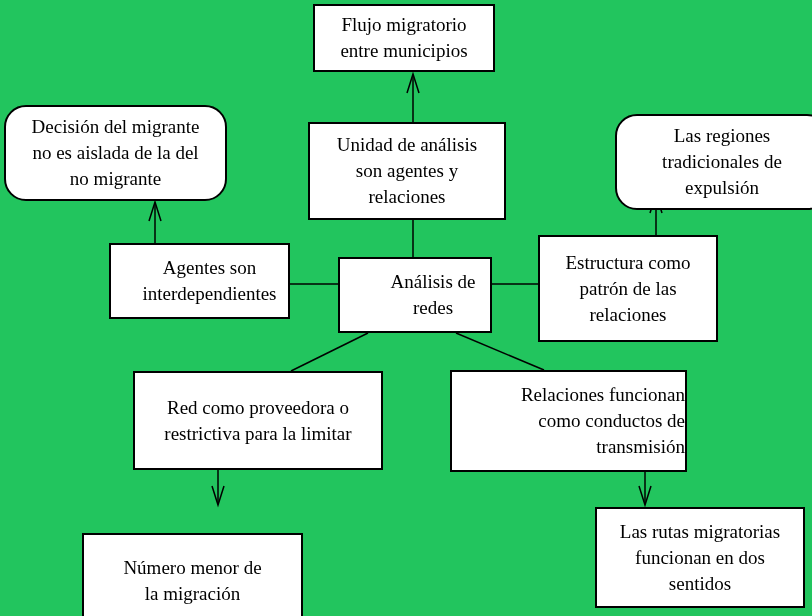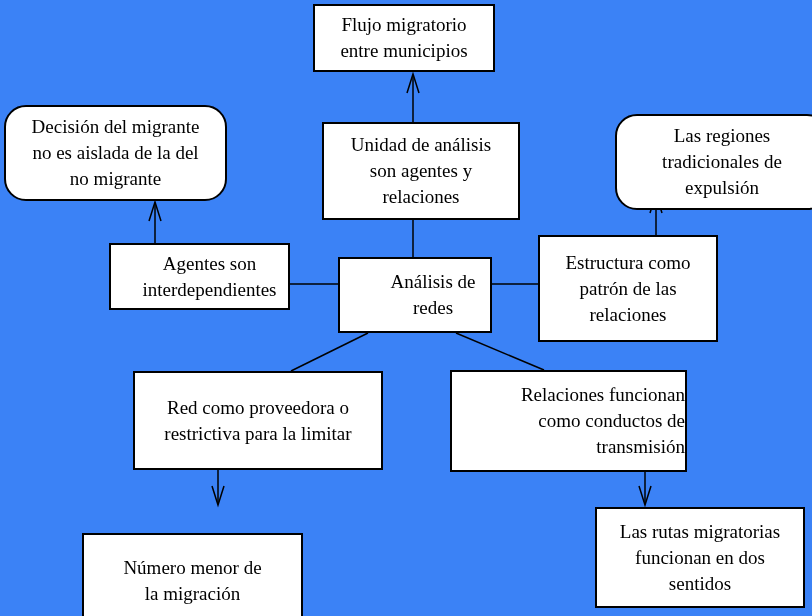--- a/index.html
+++ b/index.html
@@ -4,21 +4,21 @@
 <style>
   html, body {
     margin: 0;
     padding: 0;
     background: #ffffff;
   }
   .canvas {
     position: relative;
     width: 812px;
     height: 616px;
-    background: #3b82f6;
+    background: #22c55e;
     font-family: "Liberation Serif", serif;
     color: #000000;
     overflow: hidden;
   }
   .edges-layer {
     position: absolute;
     left: 0; top: 0;
     width: 812px; height: 616px;
     pointer-events: none;
   }
@@ -32,23 +32,23 @@
     align-items: center;
     justify-content: center;
     text-align: center;
     font-size: 19px;
     line-height: 26px;
   }
   .node .ln { white-space: nowrap; }
 
   .node-flujo      { left: 313px; top:   4px; width: 182px; height:  68px; }
   .node-decision   { left:   4px; top: 105px; width: 223px; height:  96px; border-radius: 22px; }
-  .node-unidad     { left: 322px; top: 122px; width: 198px; height:  98px; }
+  .node-unidad     { left: 308px; top: 122px; width: 198px; height:  98px; }
   .node-regiones   { left: 615px; top:  114px; width: 214px; height:  96px; border-radius: 22px; }
-  .node-agentes    { left: 109px; top: 243px; width: 181px; height:  67px; padding-left: 20px; }
+  .node-agentes    { left: 109px; top: 243px; width: 181px; height:  76px; padding-left: 20px; }
   .node-analisis   { left: 338px; top: 257px; width: 154px; height:  76px; padding-left: 36px; }
   .node-estructura { left: 538px; top: 235px; width: 180px; height: 107px; }
   .node-red        { left: 133px; top: 371px; width: 250px; height:  99px; }
   .node-relaciones { left: 450px; top: 370px; width: 237px; height: 102px; align-items: flex-end; }
   .node-numero     { left:  82px; top: 508px; width: 221px; height:  95px; margin-top: 25px; }
   .node-rutas      { left: 595px; top: 507px; width: 210px; height: 101px; }
 </style>
 </head>
 <body>
 

